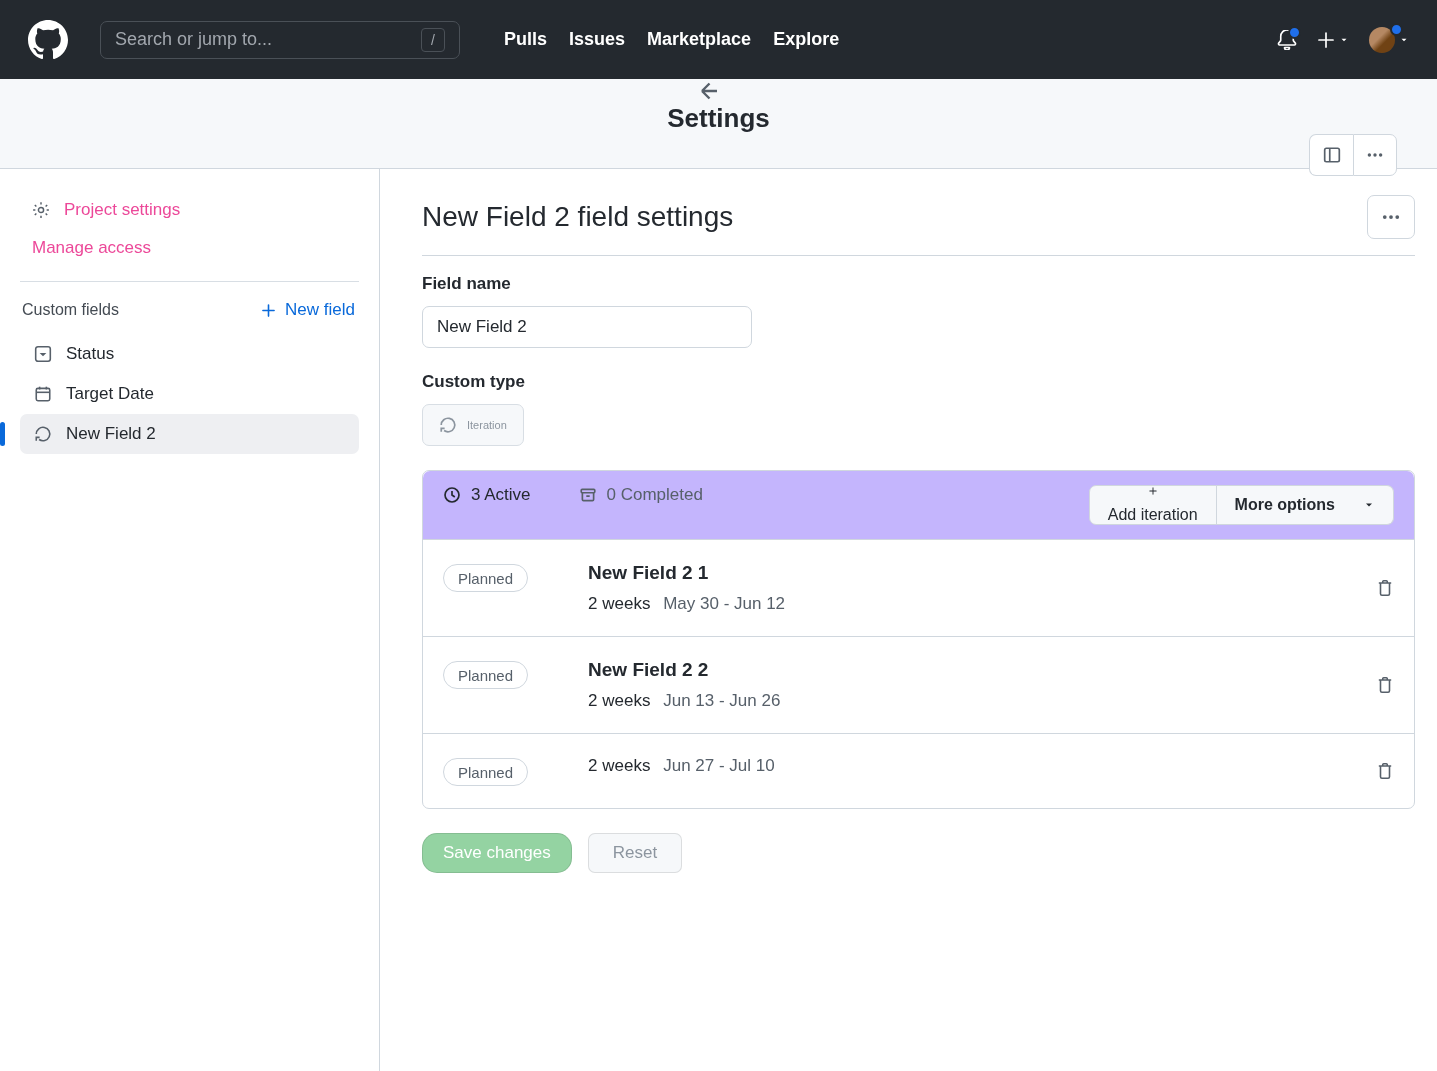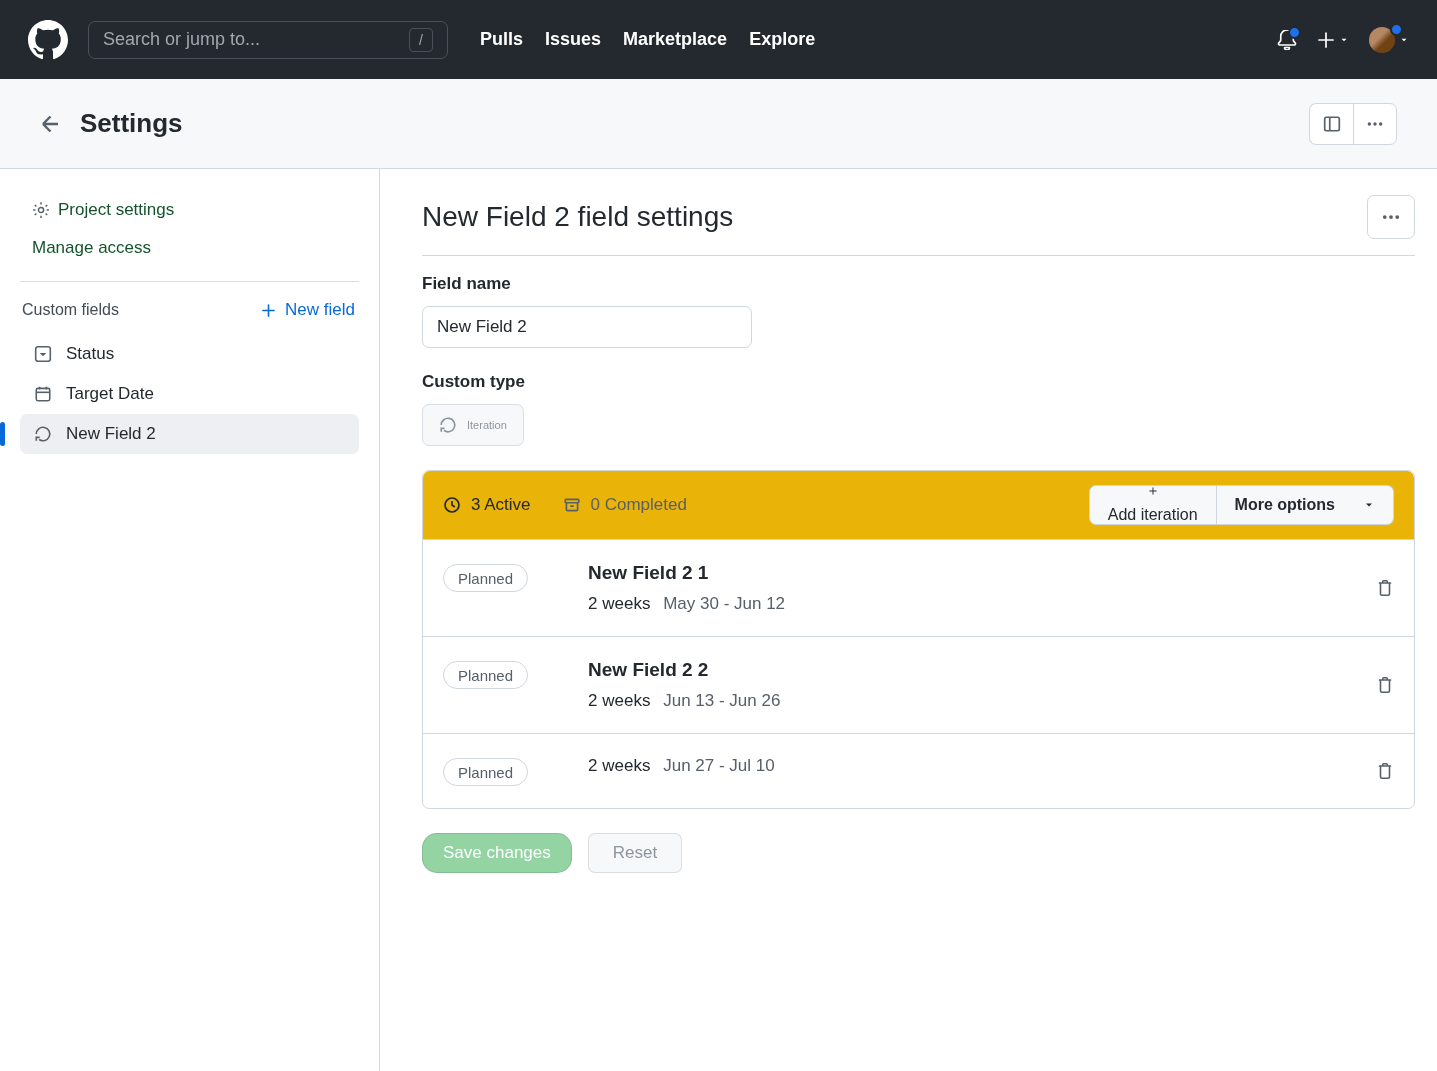--- a/index.html
+++ b/index.html
@@ -9,21 +9,21 @@
   background: #fff;
   font-size: 14px;
 }
 
 .top-nav {
   background: #24292f;
   height: 79px;
   display: flex;
   align-items: center;
   padding: 0 28px;
-  gap: 20px;
+  gap: 32px;
 }
 .logo {
   width: 40px; height: 40px;
 }
 .search-box {
   position: relative;
   display: flex;
   align-items: center;
   width: 360px;
   height: 38px;
@@ -84,20 +84,21 @@
   background: linear-gradient(135deg,#b58863 40%,#704214 60%);
 }
 
 .settings-header {
   background: #f6f8fa;
   border-bottom: 1px solid #d0d7de;
   height: 90px;
   display: flex;
   align-items: center;
   padding: 0 40px;
+  flex-direction: column;
 }
 .back-arrow { margin-right: 16px; color:#57606a; }
 .settings-title { font-size: 26px; font-weight: 600; }
 .header-actions {
   margin-left: auto;
   display: flex;
 }
 .header-btn {
   width: 44px; height: 42px;
   border: 1px solid #d0d7de;
@@ -113,24 +114,24 @@
 .main-layout { display: flex; }
 .sidebar {
   width: 380px;
   padding: 22px 20px;
   border-right: 1px solid #d0d7de;
   min-height: calc(100vh - 169px);
 }
 .side-item {
   display: flex;
   align-items: center;
-  gap: 8px;
+  gap: 14px;
   padding: 9px 12px;
   font-size: 17px;
-  color: #14532d;
+  color: #ec4899;
   border-radius: 7px;
   cursor: pointer;
 }
 .side-section-hr { border: none; border-top: 1px solid #d8dee4; margin: 14px 0 18px; }
 .side-section-head {
   display: flex;
   align-items: center;
   justify-content: space-between;
   padding: 0 4px 14px 2px;
 }
@@ -210,27 +211,27 @@
   font-size: 11px;
   color: #8c959f;
 }
 
 .iter-panel {
   border: 1px solid #d0d7de;
   border-radius: 7px;
   margin-top: 8px;
 }
 .iter-header {
-  background: #eab308;
-  display: flex;
-  align-items: center;
+  background: #c4b5fd;
+  display: flex;
+  align-items: flex-start;
   padding: 14px 20px;
   border-bottom: 1px solid #d0d7de;
   border-radius: 7px 7px 0 0;
-  gap: 32px;
+  gap: 48px;
 }
 .iter-tab { display: flex; align-items: center; gap: 10px; font-size: 17px; }
 .iter-tab.completed { color: #57606a; }
 .iter-actions { margin-left: auto; display: flex; }
 .iter-action-btn {
   display: inline-flex;
   align-items: center;
   gap: 10px;
   height: 40px;
   padding: 0 18px;

